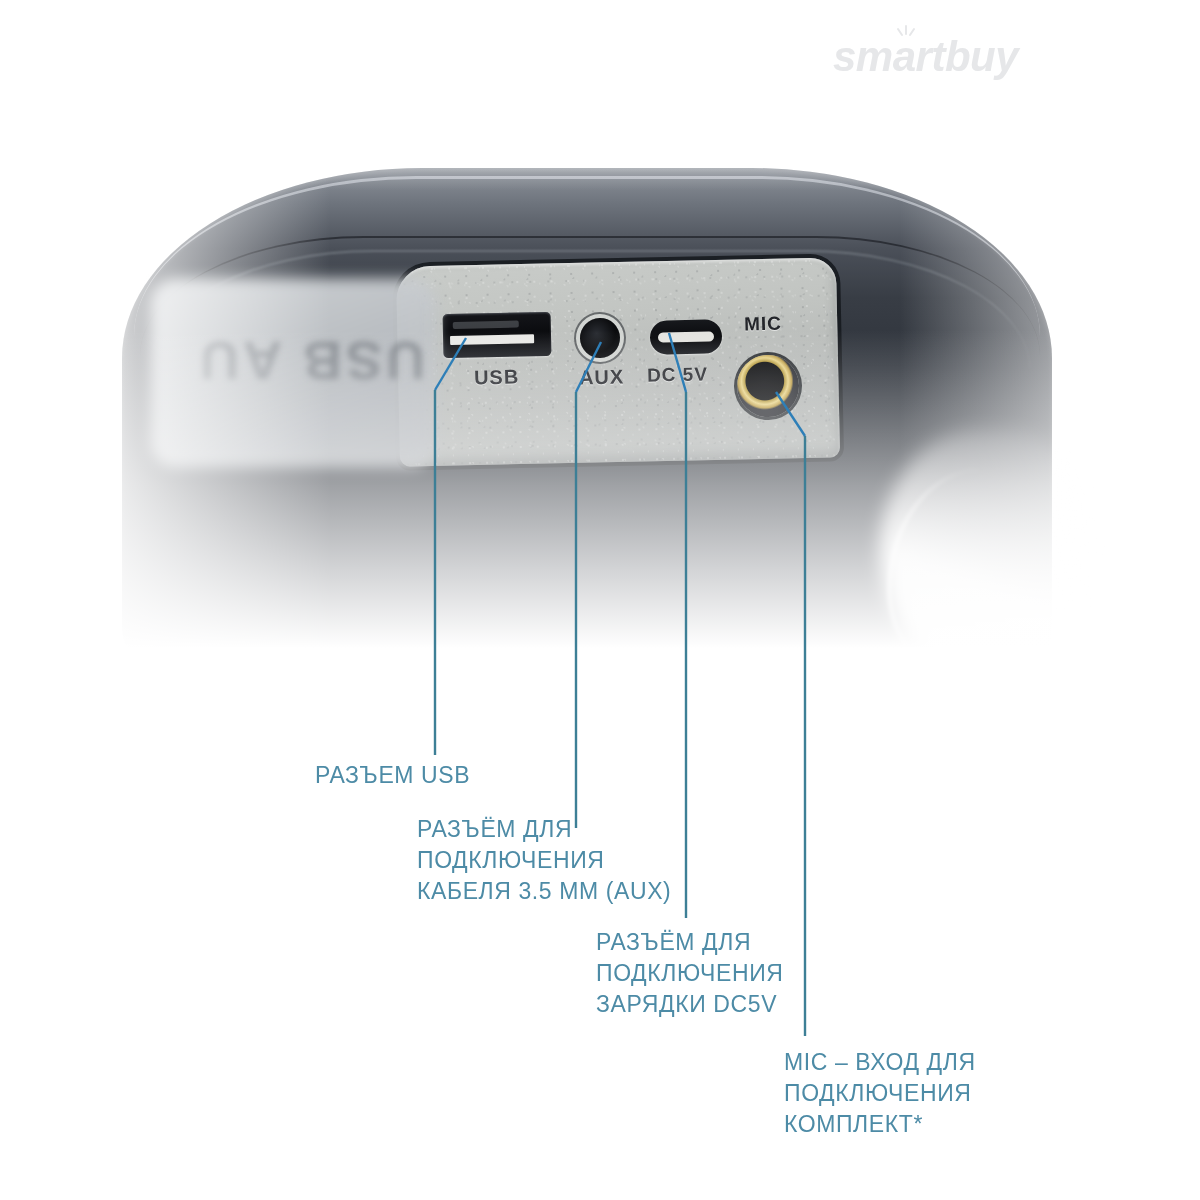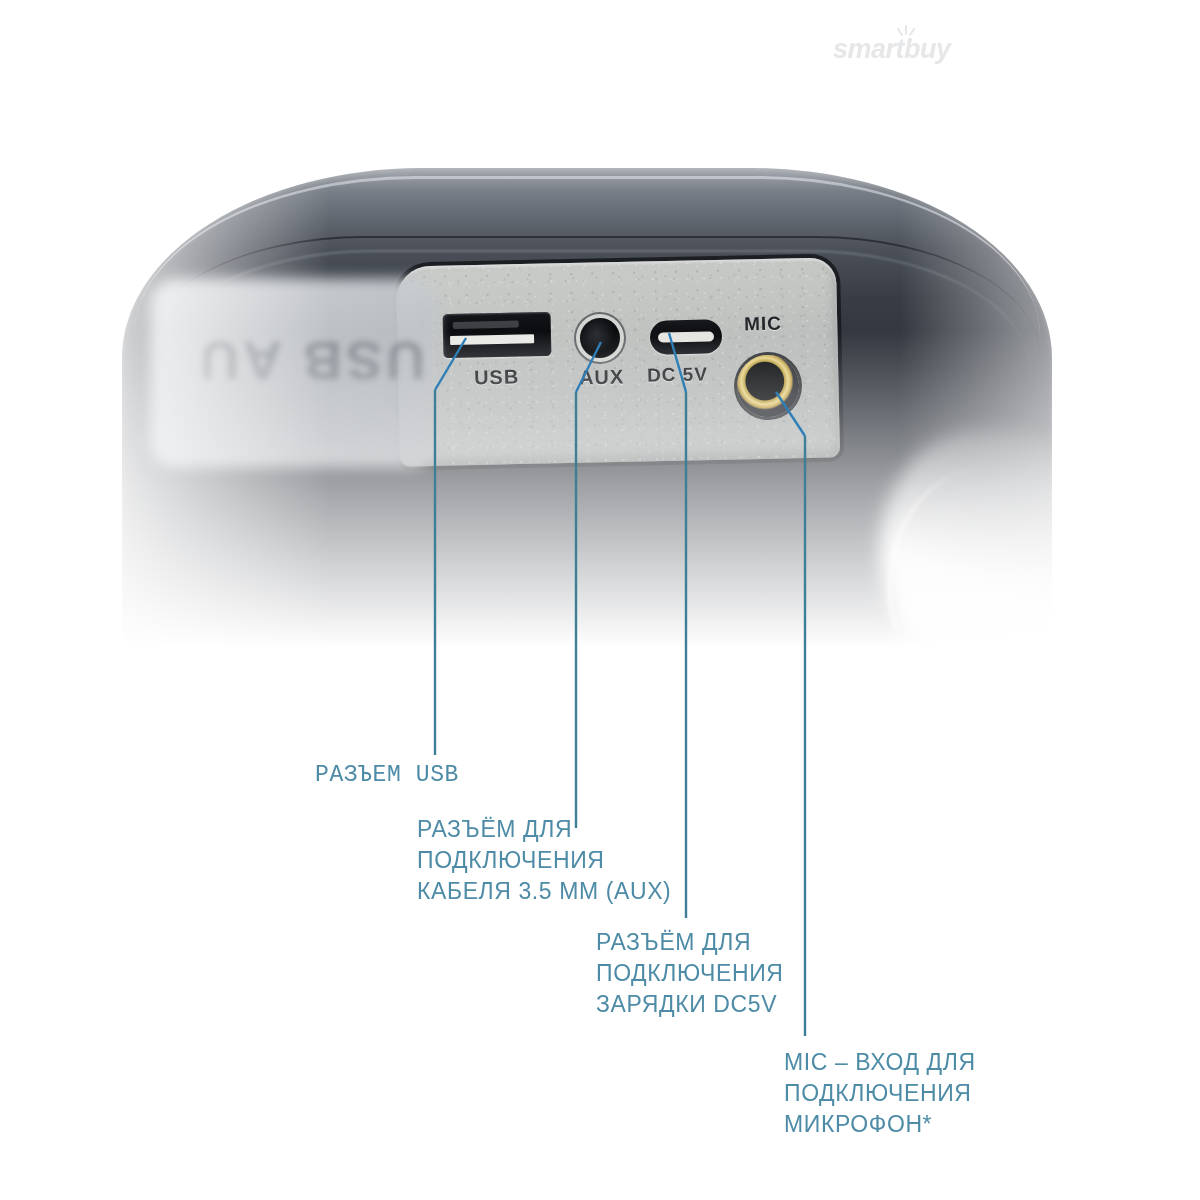--- a/index.html
+++ b/index.html
@@ -14,21 +14,21 @@
     position:relative;
     width:1200px;height:1200px;
     background:#ffffff;
     overflow:hidden;
   }
 
   
   #watermark{
     position:absolute;
     left:833px; top:36px;
-    font-size:27px;
+    font-size:42px;
     font-style:italic;
     font-weight:700;
     letter-spacing:-0.5px;
     color:#e6e7e9;
     user-select:none;
     line-height:1;
   }
   #watermark .spark{
     position:absolute;
     left:60px; top:-11px;
@@ -285,21 +285,21 @@
   
   .callout{
     position:absolute;
     color:#4d8ba6;
     font-size:23px;
     line-height:31px;
     letter-spacing:.6px;
     white-space:pre-line;
     user-select:none;
   }
-  #callout-usb { left:315px; top:760px;font-family:Liberation Mono, monospace; }
+  #callout-usb { left:315px; top:760px; }
   #callout-aux { left:417px; top:814px; }
   #callout-dc  { left:596px; top:927px; }
   #callout-mic { left:784px; top:1047px; }
 
   #footnote{
     position:absolute;
     left:207px; top:1152px;
     color:#4d8ba6;
     font-size:23px;
     letter-spacing:.6px;
@@ -383,16 +383,16 @@
   <div class="callout" id="callout-aux">РАЗЪЁМ ДЛЯ
 ПОДКЛЮЧЕНИЯ
 КАБЕЛЯ 3.5 ММ (AUX)</div>
 
   <div class="callout" id="callout-dc">РАЗЪЁМ ДЛЯ
 ПОДКЛЮЧЕНИЯ
 ЗАРЯДКИ DC5V</div>
 
   <div class="callout" id="callout-mic">MIC – ВХОД ДЛЯ
 ПОДКЛЮЧЕНИЯ
-МИКРОФОН*</div>
+КОМПЛЕКТ*</div>
 
 
 </div>
 
 </body></html>

